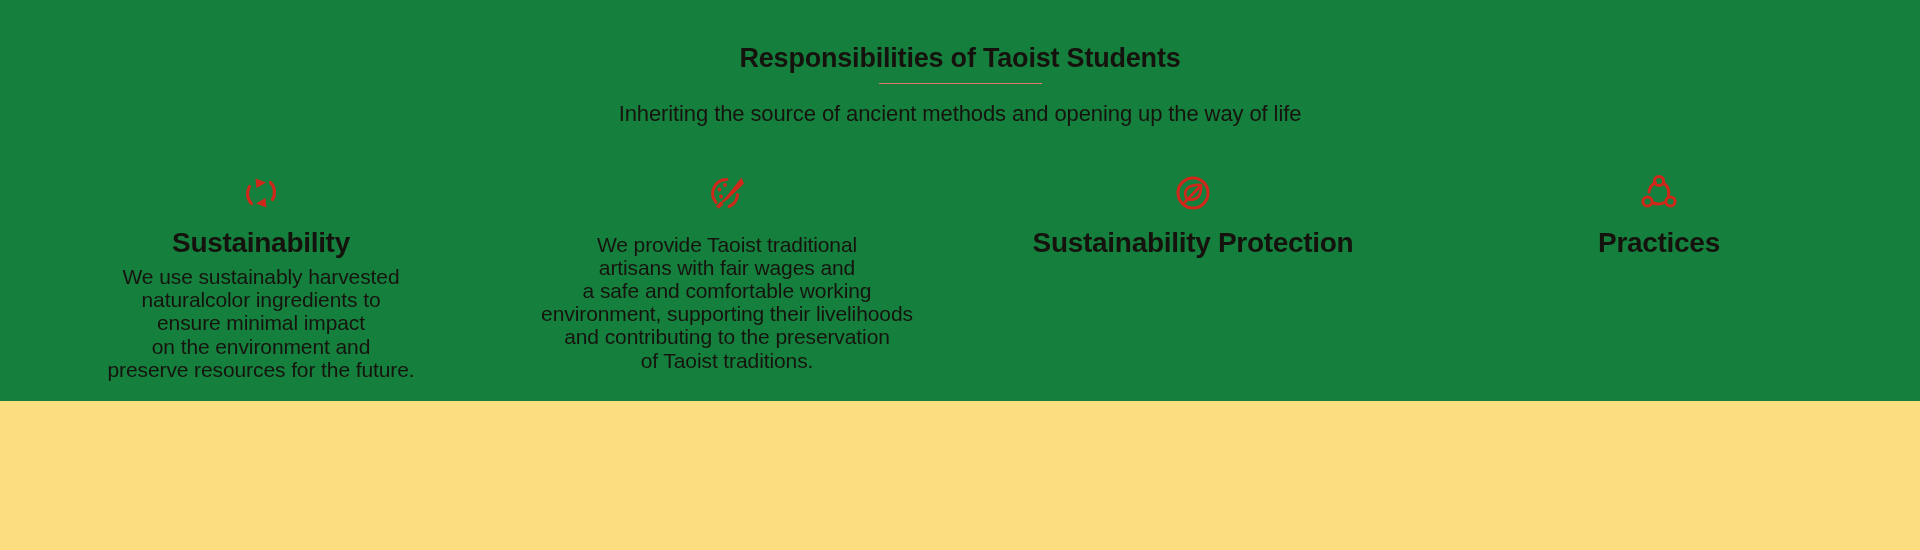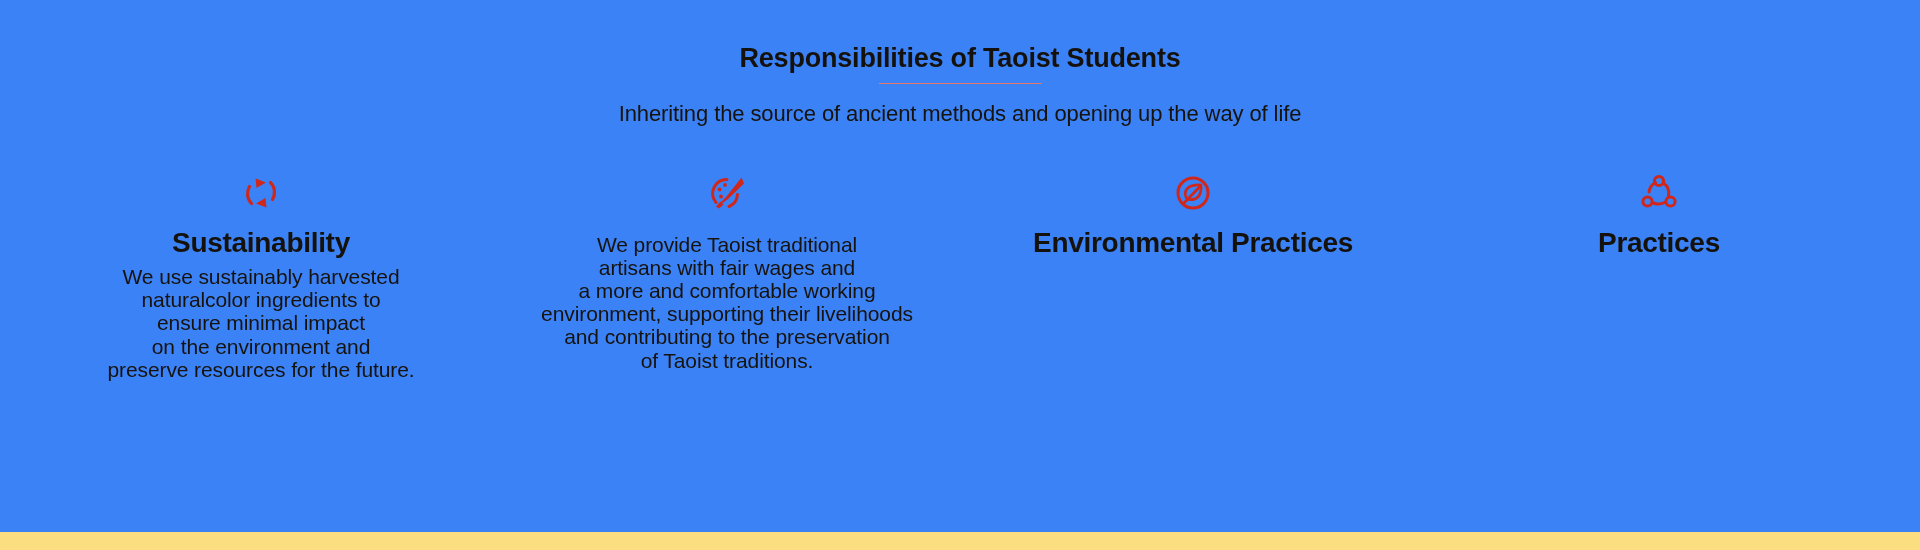--- a/index.html
+++ b/index.html
@@ -10,22 +10,22 @@
     width: 1920px;
     height: 550px;
     background: #fade80;
     font-family: "Liberation Sans", sans-serif;
     color: #111111;
     overflow: hidden;
   }
   .page {
     position: relative;
     width: 1920px;
-    height: 532px;
-    background: #3b82f6;
+    height: 401px;
+    background: #15803d;
     box-sizing: border-box;
   }
 
   
   .header {
     padding-top: 44px;
     text-align: center;
   }
   .page-title {
     font-size: 27px;
@@ -135,35 +135,35 @@
           <path d="M33.5 24.5 A14 14 0 0 1 25 36.5" fill="none" stroke="#d0271a" stroke-width="3" stroke-linecap="round"></path>
           <circle cx="15.5" cy="19.5" r="1.9" fill="#d0271a"></circle>
           <circle cx="21" cy="15" r="1.9" fill="#d0271a"></circle>
           <circle cx="17" cy="26.5" r="1.9" fill="#d0271a"></circle>
           <path d="M37.5 7.5 L22.5 26.5 L18.5 30.5 L15.5 34.5 L20 32 L24 29 L40 13.5 Z" fill="#d0271a"></path>
           <path d="M12 36.5 L16.5 31.5 L19.5 34.5 L15 38.5 Z" fill="#d0271a"></path>
         </svg>
       </div>
       <div class="col-body">We provide Taoist traditional
 artisans with fair wages and
-a more and comfortable working
+a safe and comfortable working
 environment, supporting their livelihoods
 and contributing to the preservation
 of Taoist traditions.</div>
     </div>
 
     <div class="column">
       <div class="col-icon">
         <svg width="46" height="46" viewBox="0 0 46 46" aria-hidden="true">
           <circle cx="23" cy="23" r="15" fill="none" stroke="#d0271a" stroke-width="3"></circle>
           <path d="M31 15 C31 15 20 14 16.5 19.5 C13.5 24 17 29 17 29 C17 29 23.5 31.5 28 27 C31.5 23.5 31 15 31 15 Z" fill="none" stroke="#d0271a" stroke-width="2.7" stroke-linejoin="round"></path>
           <path d="M14.5 32.5 L29.5 17" fill="none" stroke="#d0271a" stroke-width="2.7" stroke-linecap="round"></path>
         </svg>
       </div>
-      <div class="col-heading">Environmental Practices</div>
+      <div class="col-heading">Sustainability Protection</div>
     </div>
 
     <div class="column">
       <div class="col-icon">
         <svg width="46" height="46" viewBox="0 0 46 46" aria-hidden="true">
           <g fill="none" stroke="#d0271a" stroke-width="3" stroke-linecap="round">
             <path d="M13 22 A13 13 0 0 1 19.5 12.5"></path>
             <path d="M27.5 13 A13 13 0 0 1 32.5 26"></path>
             <path d="M17.5 33 A13 13 0 0 0 28.5 32.5"></path>
             <circle cx="23" cy="11" r="4.6"></circle>

